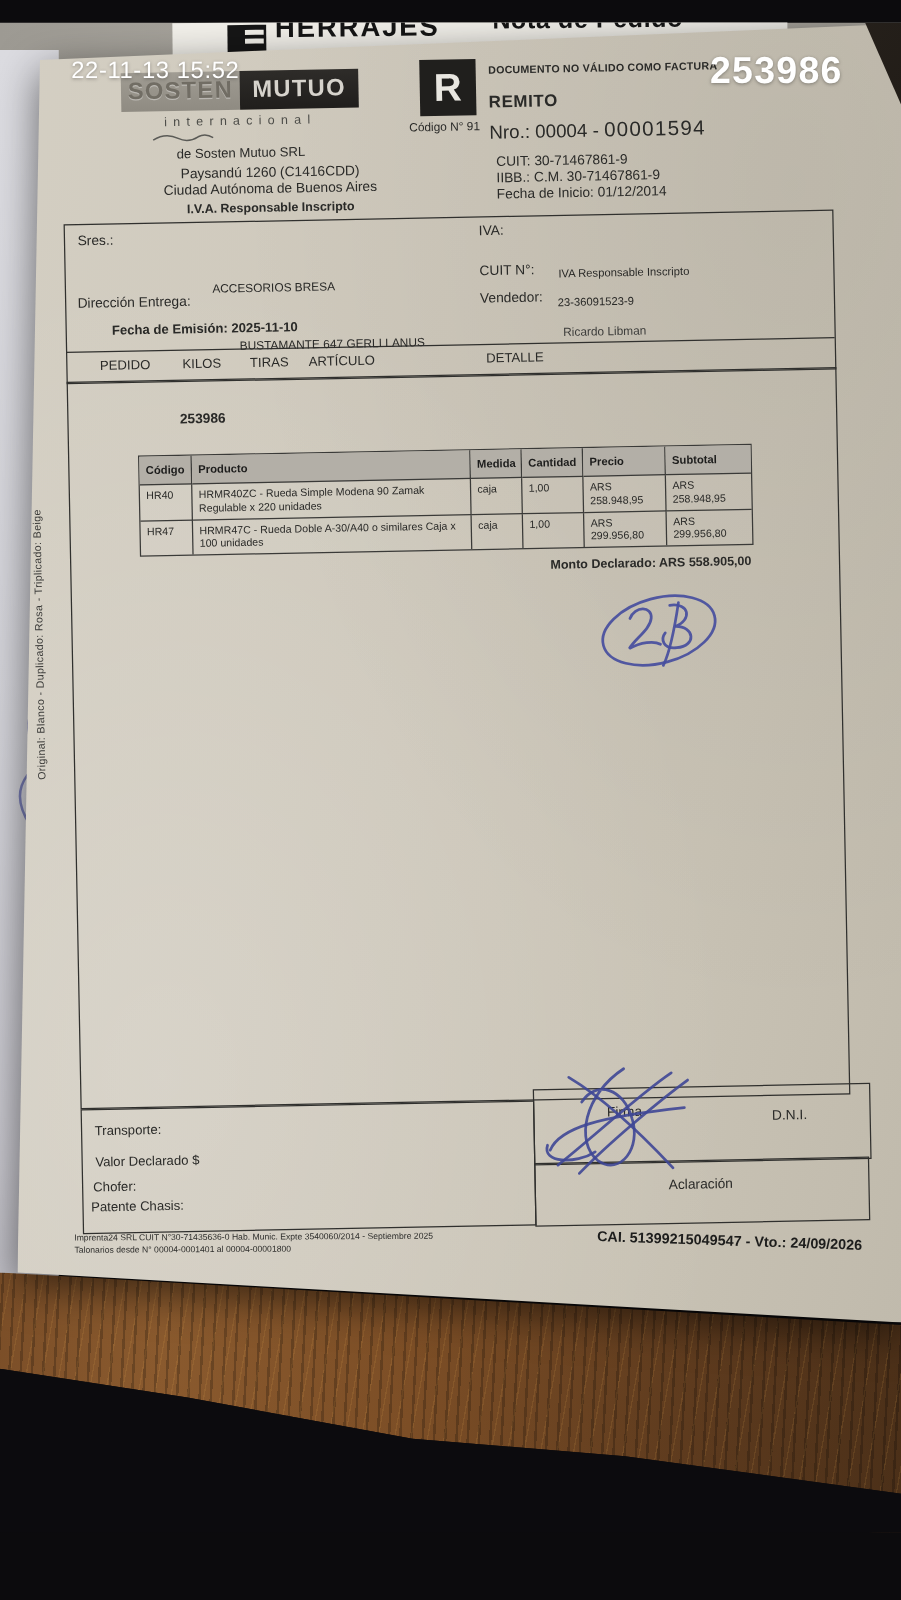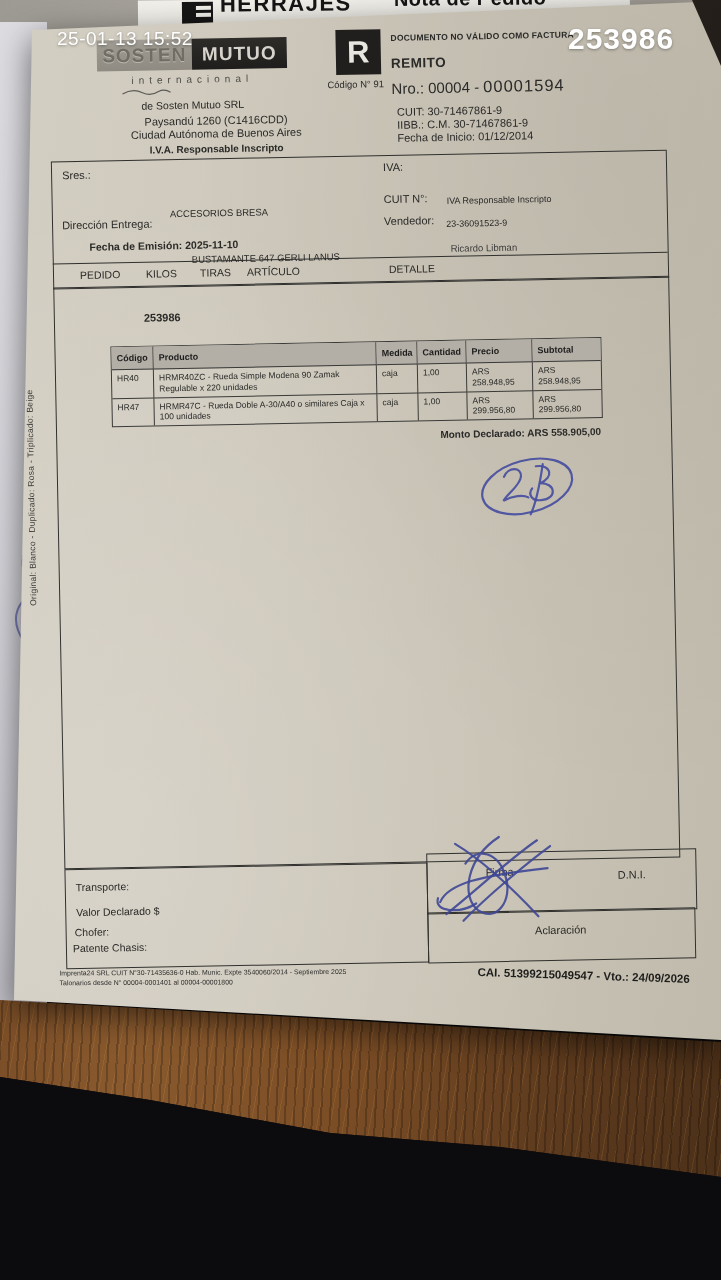--- a/index.html
+++ b/index.html
@@ -1,17 +1,17 @@
 <!DOCTYPE html>
 <html><head>
 <meta charset="utf-8">
 <style>
   html,body{margin:0;padding:0;background:#0c0b0d;}
   .scene{position:relative;width:721px;height:1208px;overflow:hidden;
-         font-family:"Liberation Sans",sans-serif;color:#2a2a28;}
+         font-family:"Liberation Sans",sans-serif;color:#2a2a28;margin-top:18px;}
   .abs{position:absolute;}
 
   
   .top-bg{left:0;top:0;width:721px;height:40px;background:linear-gradient(90deg,#9d9a93,#aba79f 40%,#a5a199);}
   .left-doc{left:0;top:22px;width:47px;height:986px;
             background:linear-gradient(180deg,#dcdce1,#d3d3d9 55%,#cbcad1 90%,#c2c1c8);}
   .top-doc{left:138px;top:-2px;width:492px;height:29px;background:#f1efe9;
            transform:rotate(-.6deg);overflow:hidden;}
   .hlogo{position:absolute;left:44px;top:2px;width:31px;height:23px;background:#161616;}
   .hlogo i{position:absolute;left:14px;width:15px;height:4px;background:#f1efe9;}
@@ -262,16 +262,16 @@
     <div class="abs foot foot1">Imprenta24 SRL CUIT N°30-71435636-0 Hab. Munic. Expte 3540060/2014 - Septiembre 2025</div>
     <div class="abs foot foot2">Talonarios desde N° 00004-0001401 al 00004-00001800</div>
     <div class="abs cai">CAI. 51399215049547 - Vto.: 24/09/2026</div>
 
   </div>
   </div>
   </div>
 
   <div class="abs corner-dark"></div>
 
-  <div class="abs ov ov-time">25-01-13 15:52</div>
+  <div class="abs ov ov-time">22-11-13 15:52</div>
   <div class="abs ov ov-num">253986</div>
 
 </div>
 
 </body></html>

